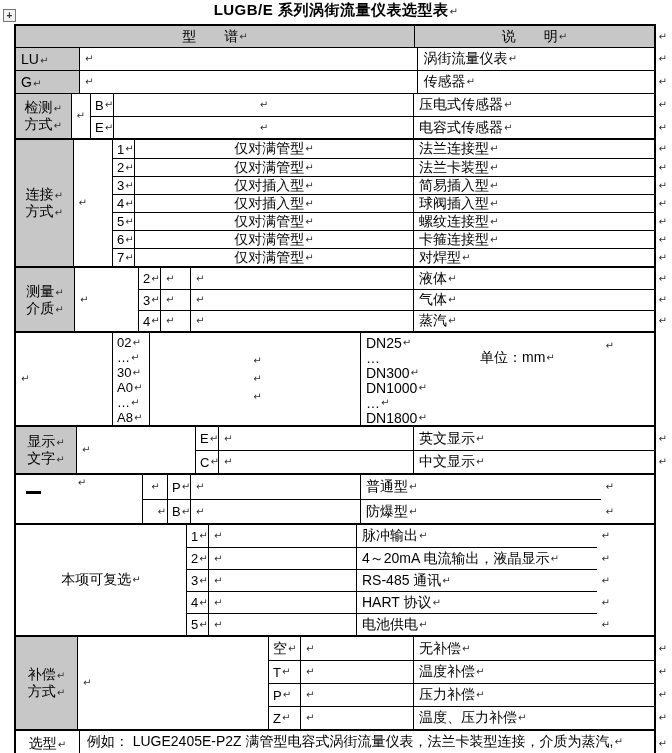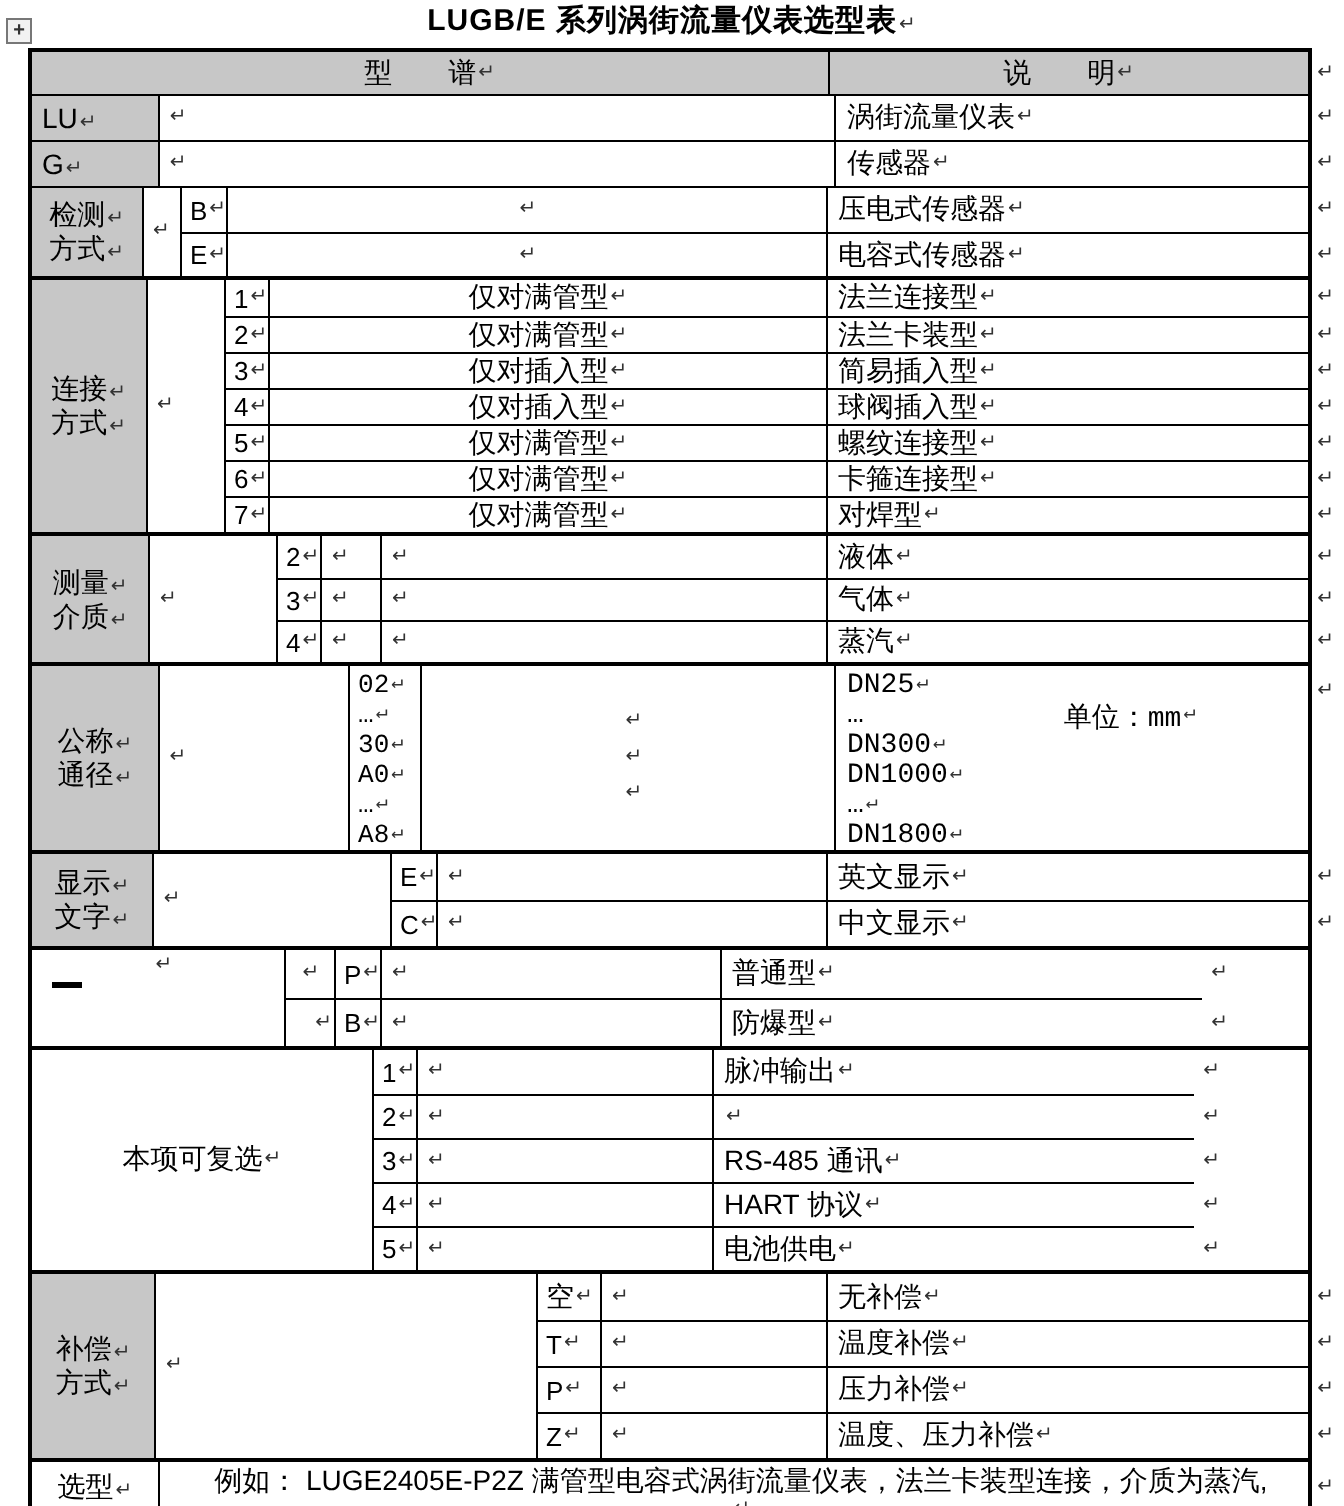--- a/index.html
+++ b/index.html
@@ -52,31 +52,31 @@
   
   .h22 .sub{height:22px;}
   .h18 .sub{height:18px;}
   .h21 .sub{height:21px;}
   .h23 .sub{height:23px;}
   .h24 .sub{height:24px;}
   .h22o .sub{height:22px;}
 
   
   .mline{flex-direction:column;align-items:stretch;justify-content:flex-start;padding-top:2px;}
-  .mline .ln{display:flex;height:15px;white-space:nowrap;font-family:Liberation Mono, monospace;}
+  .mline .ln{display:flex;align-items:center;height:15px;white-space:nowrap;}
   .gap-mid{flex-direction:column;justify-content:center;align-items:flex-start;gap:8px;padding-left:4px;}
 
   .dash{width:15px;height:3px;background:#000;margin:3px 0 0 5px;}
   .env-top{flex-direction:column;align-items:flex-start;justify-content:flex-start;padding:3px 0 0 5px;}
 
   .unit{margin-left:100px;}
 
   .ex-cell{width:585px;flex-direction:column;align-items:stretch;justify-content:center;font-size:14px;}
   .ex-cell .ln{display:flex;align-items:center;height:20px;white-space:nowrap;}
-  .ex1{padding-left:7px;flex-direction:column;}
+  .ex1{padding-left:7px;}
   .ex2{padding-left:113px;}
 </style>
 </head>
 <body>
 
 <div class="page">
 
   <div class="move-handle">+</div>
 
   <div class="doc-title"><span>LUGB/E 系列涡街流量仪表选型表</span><span class="p">↵</span></div>
@@ -337,24 +337,20 @@
           <div class="cell desc last">
               <span>蒸汽</span>
               <span class="p">↵</span>
               <span class="eor">↵</span>
             </div>
         </div>
       </div>
     </div>
 
     <div class="band bt2" style="height:92px">
-      <div class="cell label">
-        <span class="ln"><span>公称</span><span class="p">↵</span></span>
-        <span class="ln"><span>通径</span><span class="p">↵</span></span>
-      </div>
       <div class="cell pl" style="width:97px">
           <span class="p">↵</span>
         </div>
       <div class="cell mline code" style="width:37px">
         <span class="ln">
             <span>02</span>
             <span class="p">↵</span>
           </span>
         <span class="ln">
             <span>…</span>
@@ -517,20 +513,21 @@
         </div>
         <div class="sub">
           <div class="cell code" style="width:22px">
               <span>2</span>
               <span class="p">↵</span>
             </div>
           <div class="cell pl" style="width:148px">
               <span class="p">↵</span>
             </div>
           <div class="cell desc last">
+              <span>4～20mA 电流输出，液晶显示</span>
               <span class="p">↵</span>
               <span class="eor">↵</span>
             </div>
         </div>
         <div class="sub">
           <div class="cell code" style="width:22px">
               <span>3</span>
               <span class="p">↵</span>
             </div>
           <div class="cell pl" style="width:148px">

